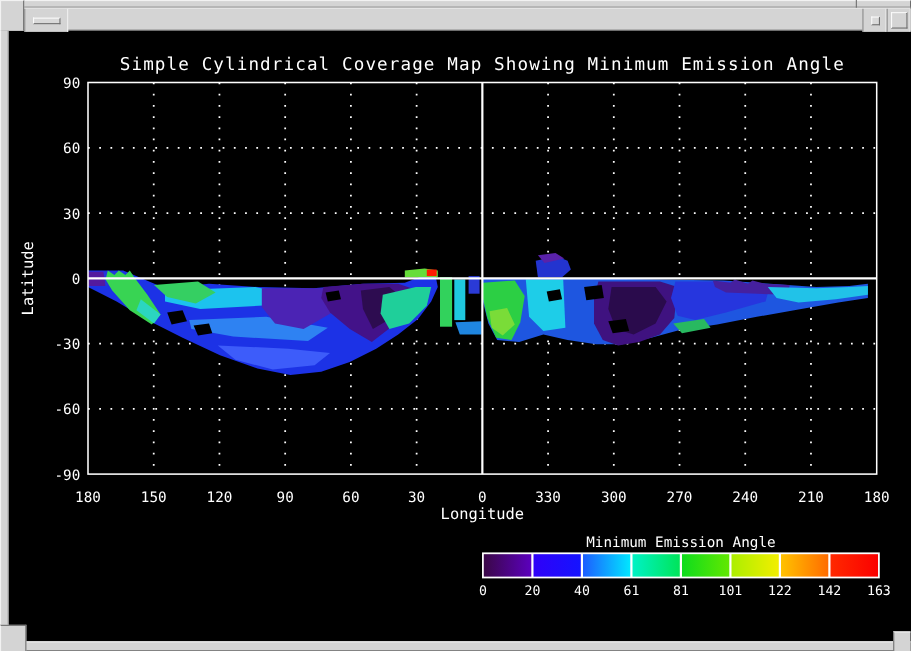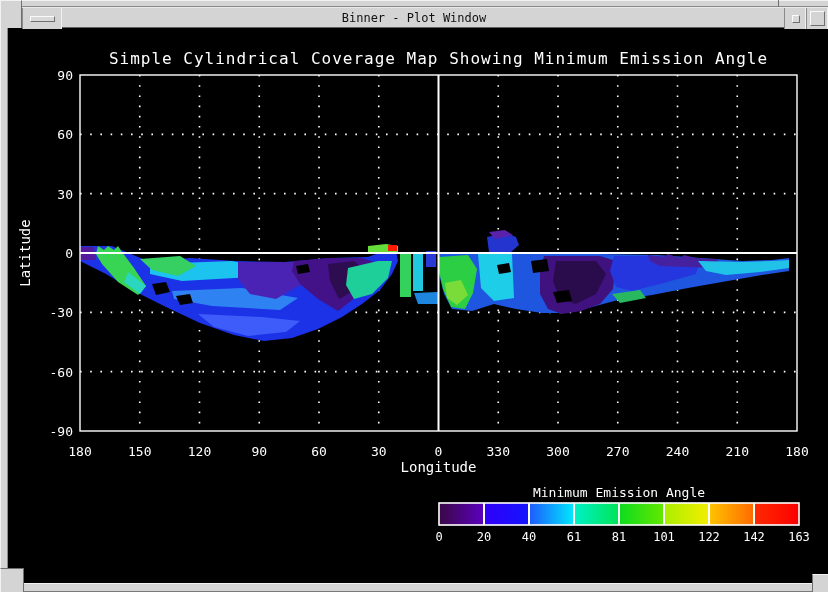--- a/index.html
+++ b/index.html
@@ -183,21 +183,20 @@
       <text x="574" y="541" fill="#ffffff" font-size="12" text-anchor="middle" letter-spacing="0" style="font-family:&quot;DejaVu Sans Mono&quot;, monospace">61</text>
       <text x="619" y="541" fill="#ffffff" font-size="12" text-anchor="middle" letter-spacing="0" style="font-family:&quot;DejaVu Sans Mono&quot;, monospace">81</text>
       <text x="664" y="541" fill="#ffffff" font-size="12" text-anchor="middle" letter-spacing="0" style="font-family:&quot;DejaVu Sans Mono&quot;, monospace">101</text>
       <text x="709" y="541" fill="#ffffff" font-size="12" text-anchor="middle" letter-spacing="0" style="font-family:&quot;DejaVu Sans Mono&quot;, monospace">122</text>
       <text x="754" y="541" fill="#ffffff" font-size="12" text-anchor="middle" letter-spacing="0" style="font-family:&quot;DejaVu Sans Mono&quot;, monospace">142</text>
       <text x="799" y="541" fill="#ffffff" font-size="12" text-anchor="middle" letter-spacing="0" style="font-family:&quot;DejaVu Sans Mono&quot;, monospace">163</text>
     </svg>
 
   <div class="chrome frame-top"></div>
   <div class="chrome titlebar">
-    <div class="title-text">Binner - Plot Window</div>
     <div class="wm-btn btn-menu">
       <span class="dash-icon"></span>
     </div>
     <div class="wm-btn btn-min">
       <span class="sq-small"></span>
     </div>
     <div class="wm-btn btn-max">
       <span class="sq-large"></span>
     </div>
   </div>

